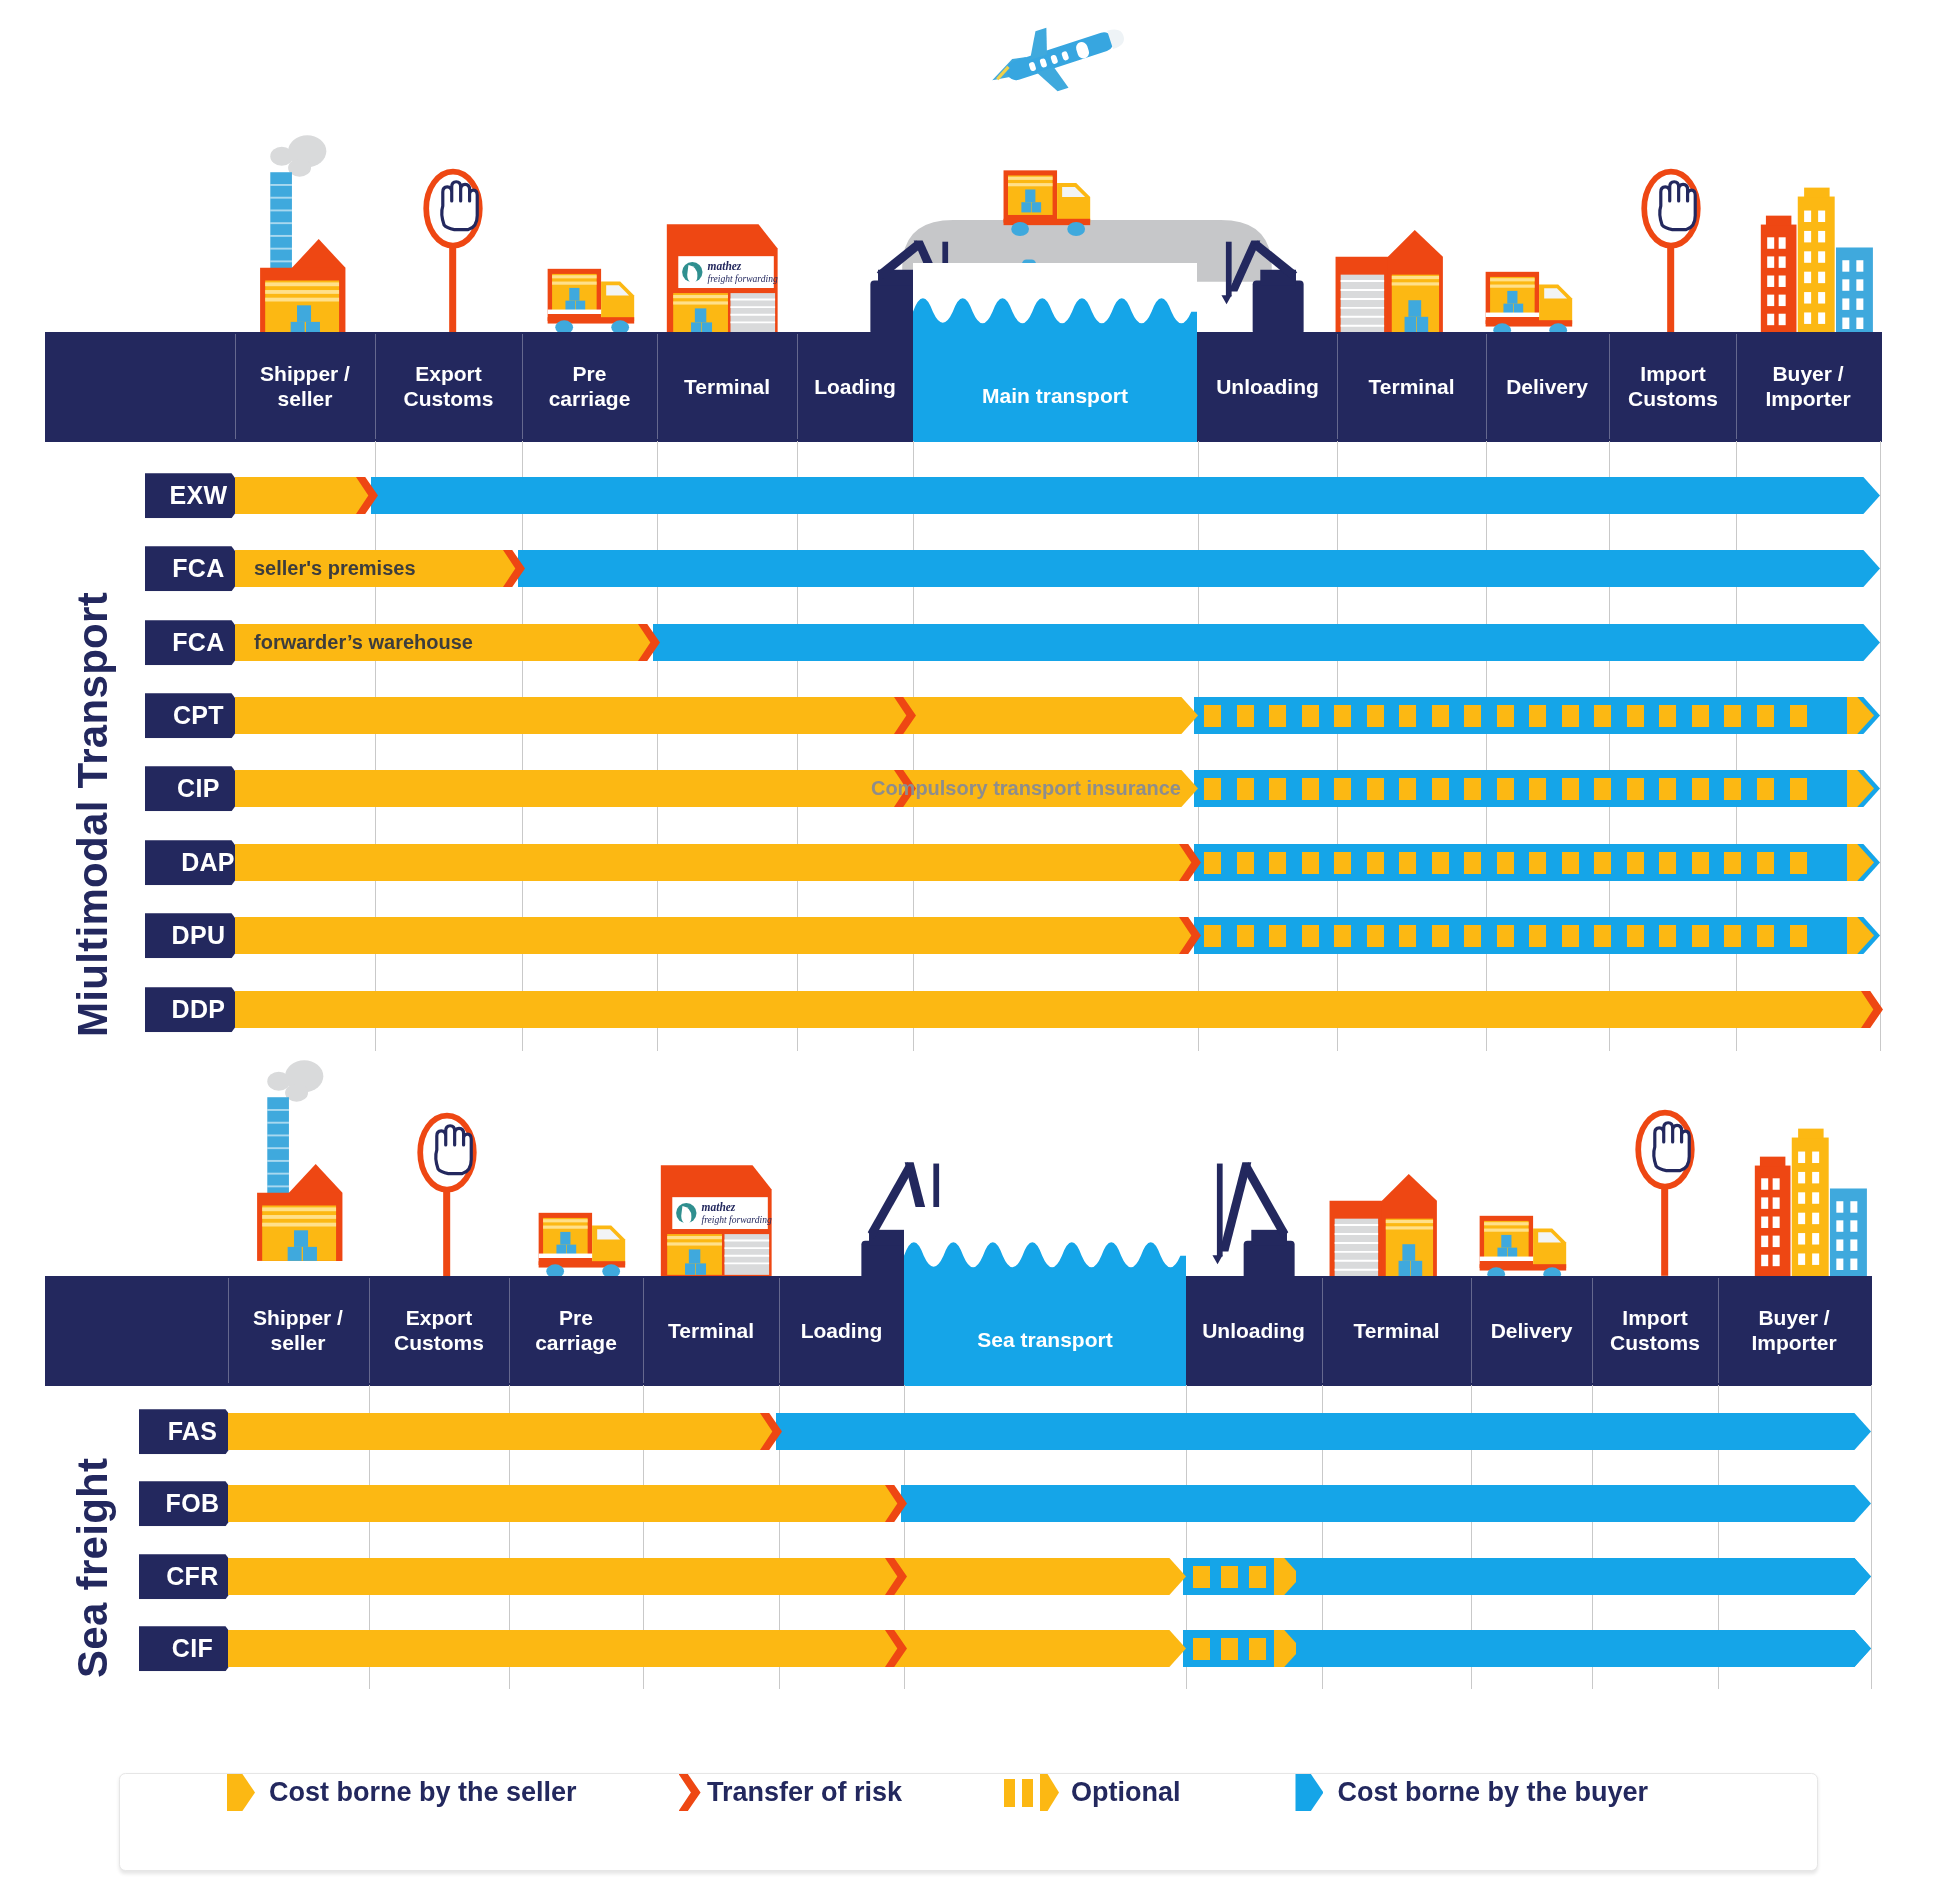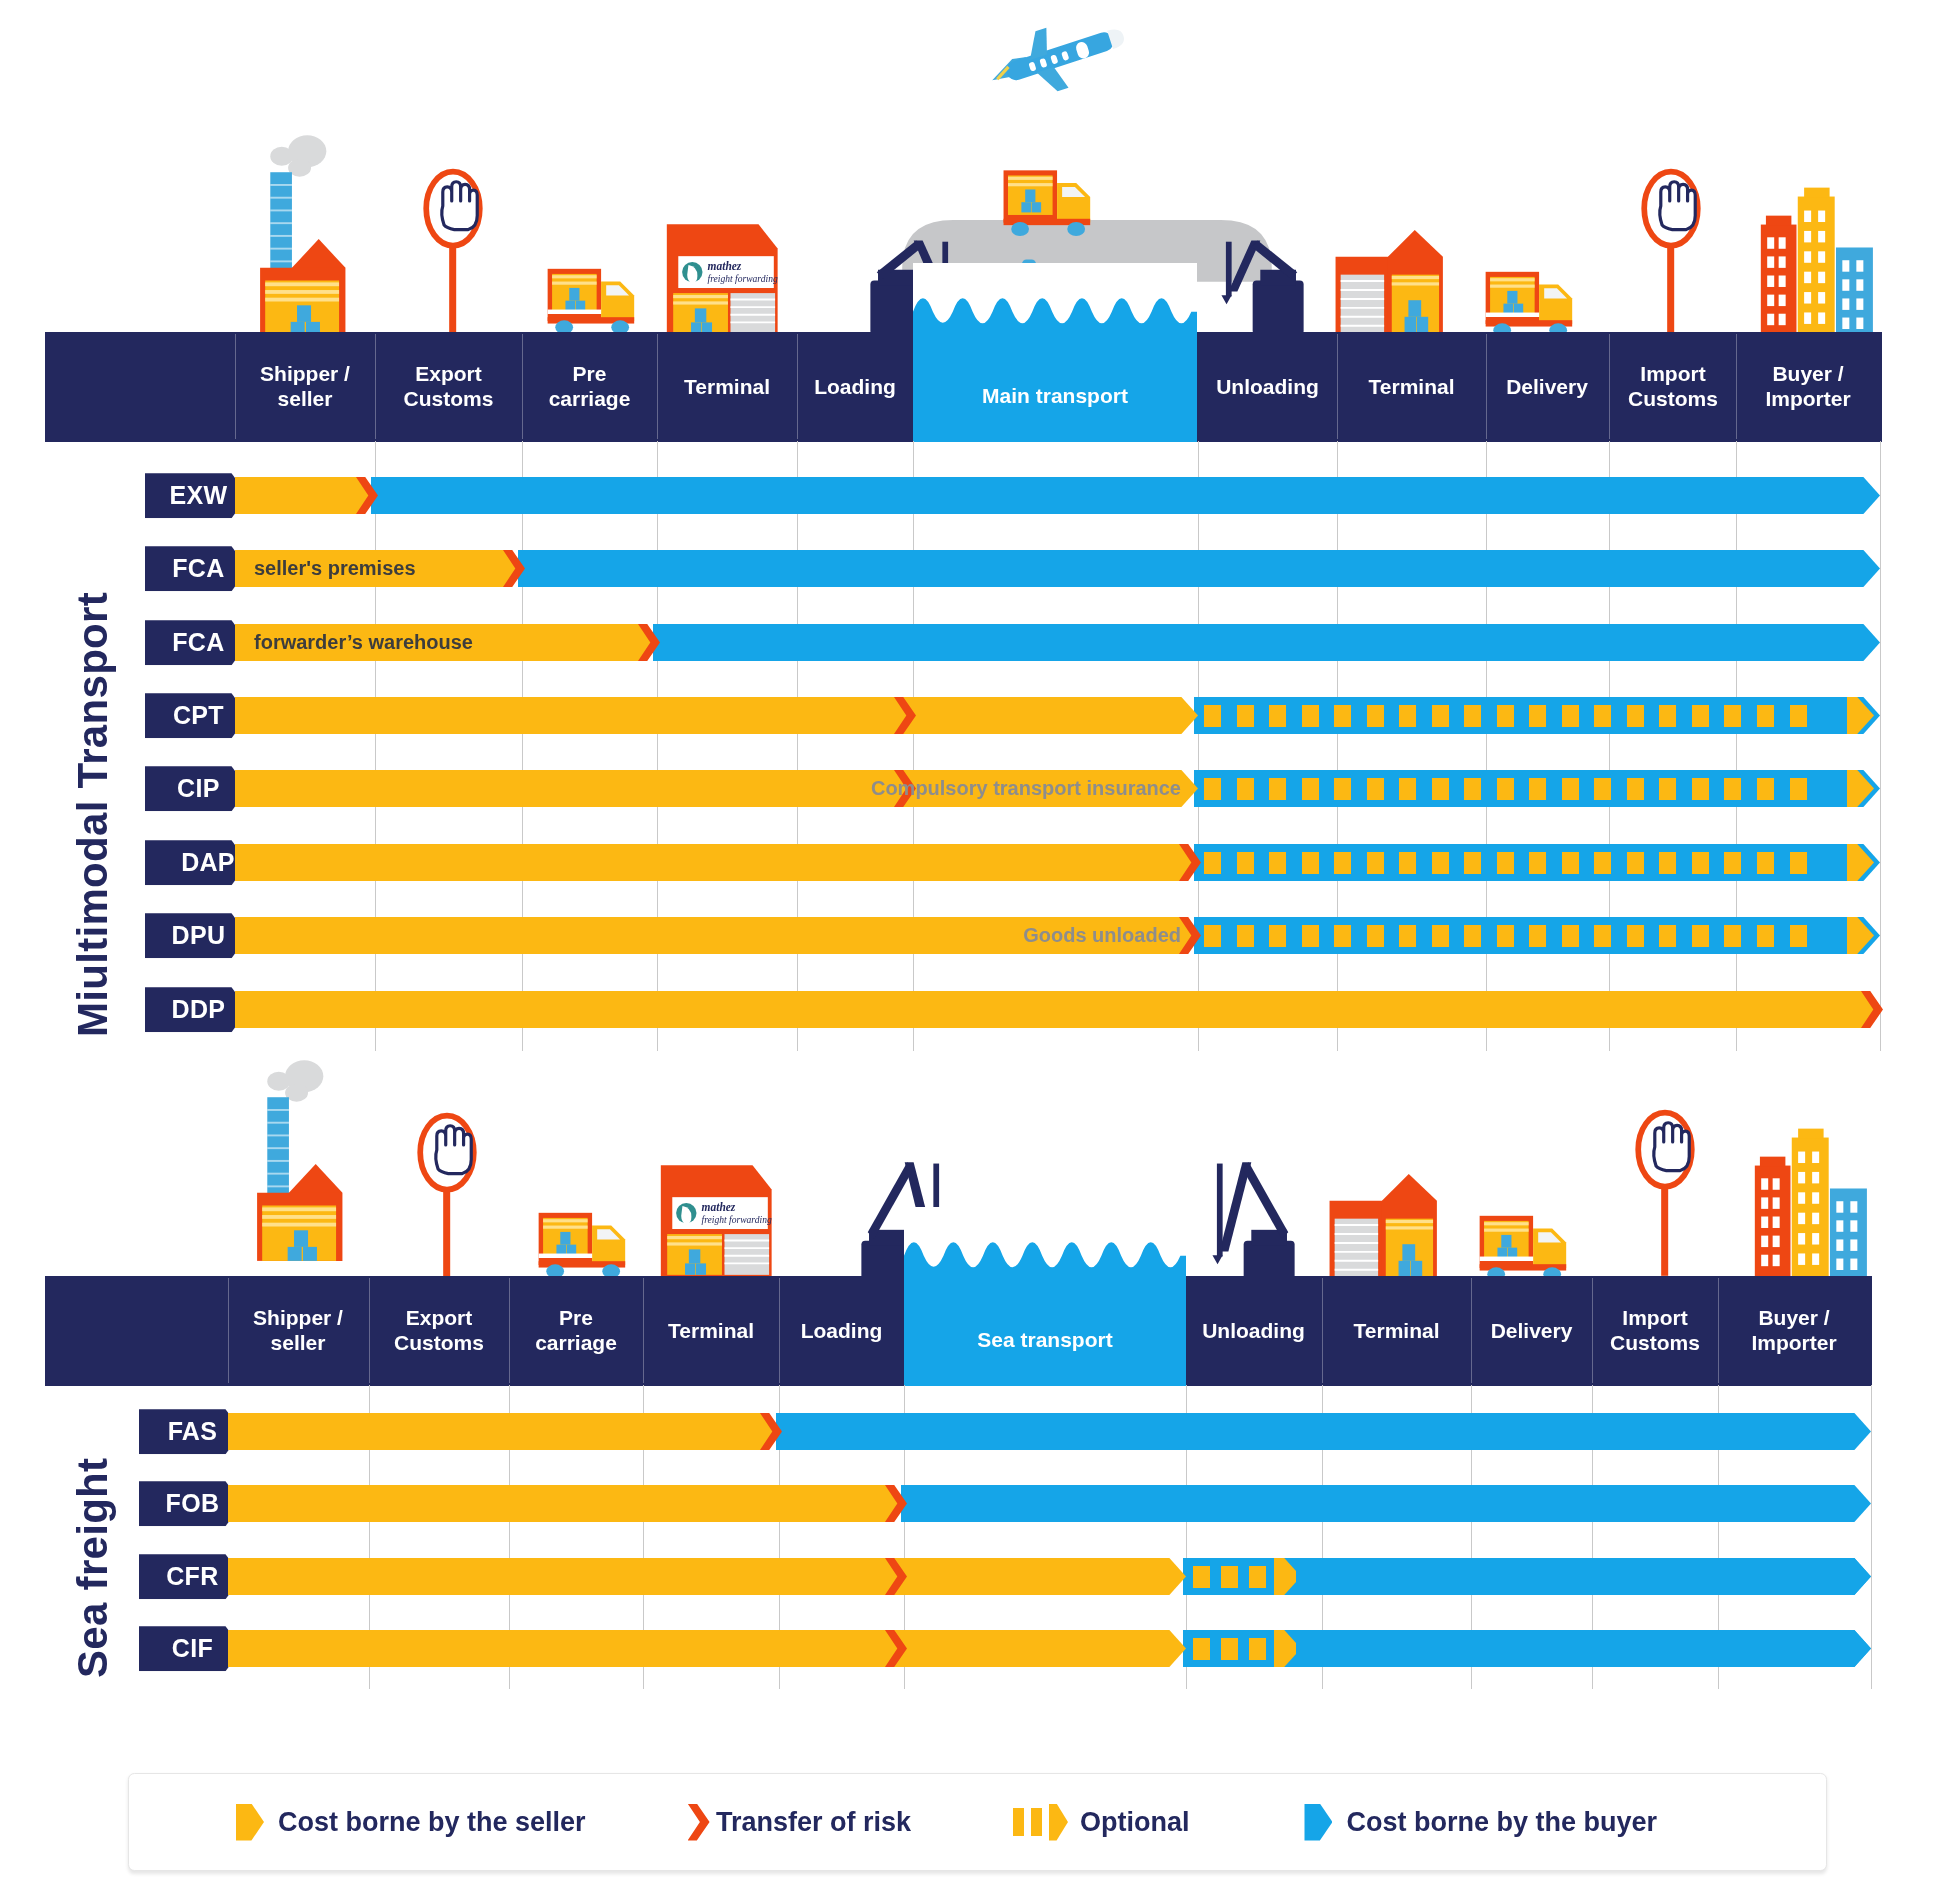--- a/index.html
+++ b/index.html
@@ -48,21 +48,21 @@
 
   .barlabel{position:absolute;top:0;height:37px;display:flex;align-items:center;
             color:#8d8d8d;font-weight:bold;font-size:20px;white-space:nowrap;}
   .barlabel.dark{color:#3d3d3d;}
   .barlabel.left{justify-content:flex-start;text-align:center;}
   .barlabel.right{justify-content:flex-end;}
 
   
   .legend{position:absolute;left:119px;top:1773px;width:1697px;height:96px;
           background:#fff;border:1.9px solid #e6e6e6;border-radius:6.4px;
-          box-shadow:0 2.6px 3.8px rgba(0,0,0,.10);display:flex;align-items:center;margin-left:9px;}
+          box-shadow:0 2.6px 3.8px rgba(0,0,0,.10);display:flex;align-items:flex-start;}
   .legitem{display:flex;align-items:center;gap:14px;}
   .legtxt{color:#23285e;font-weight:bold;font-size:27px;white-space:nowrap;}
   .sw-yellow{width:28px;height:37px;background:#fcb813;
              clip-path:polygon(0 0,55% 0,100% 50%,55% 100%,0 100%);}
   .sw-blue{width:28px;height:37px;background:#15a5e8;
            clip-path:polygon(0 0,55% 0,100% 50%,55% 100%,0 100%);}
   .sw-risk{width:22px;height:37px;background:#ee4713;
            clip-path:polygon(0 0,42% 0,100% 50%,42% 100%,0 100%,56% 50%);}
   .sw-opt{display:flex;align-items:center;gap:7px;}
   .sw-opt i{display:block;width:11px;height:28px;background:#fcb813;}
@@ -780,21 +780,20 @@
           <span class="dash" style="left: 390px;"></span>
           <span class="dash" style="left: 423px;"></span>
           <span class="dash" style="left: 455px;"></span>
           <span class="dash" style="left: 488px;"></span>
           <span class="dash" style="left: 520px;"></span>
           <span class="dash" style="left: 553px;"></span>
           <span class="dash" style="left: 586px;"></span>
         </div>
         <div class="opt-tip" style="left: 1847px;"></div>
         <div class="risk" style="left: 1179px;"></div>
-        <div class="barlabel right" style="left: 254px; width: 927px;">Goods unloaded</div>
       </div>
       <div class="row" style="left: 0px; top: 991px; width: 1936px;">
         <div class="tag" style="left: 145px; width: 103px;">
           <span>DDP</span>
         </div>
         <div class="seg yellow ytip" style="left: 235px; width: 1646px;"></div>
         <div class="risk" style="left: 1861px;"></div>
       </div>
     </div>
   <div id="sec-seafreight">

